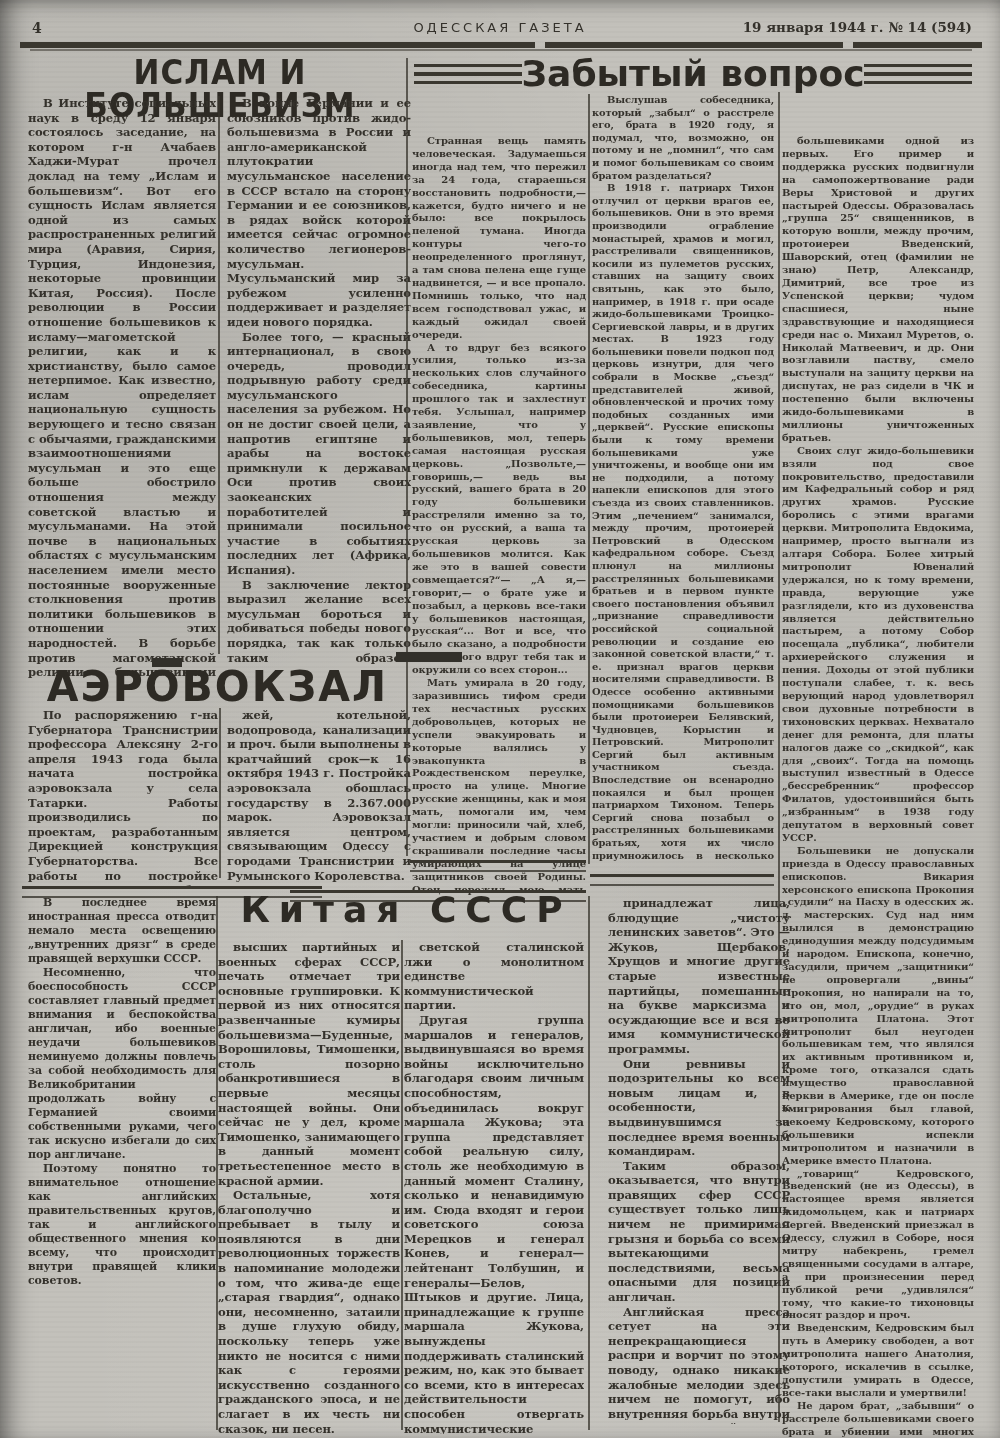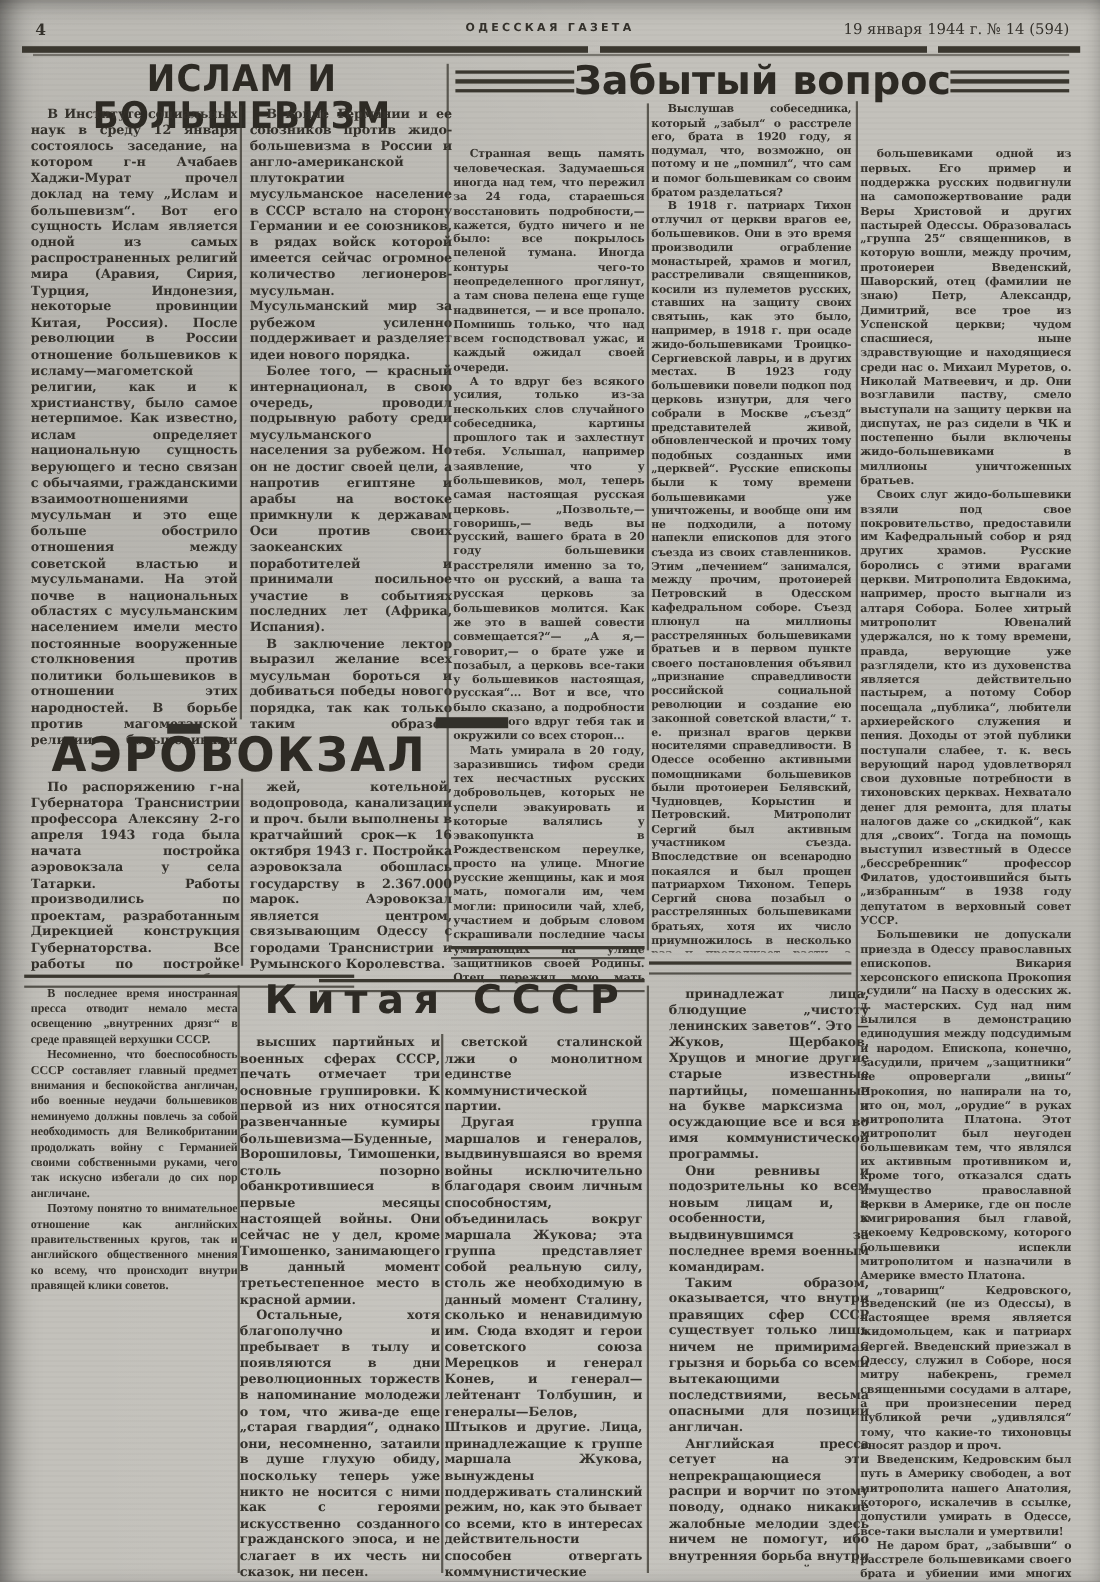--- a/index.html
+++ b/index.html
@@ -13,40 +13,40 @@
       repeating-linear-gradient(0deg, rgba(0,0,0,0.02) 0 2px, transparent 2px 5px);
     box-shadow: inset 22px 0 28px -16px rgba(0,0,0,0.5),
                 inset -8px 0 18px -10px rgba(0,0,0,0.25),
                 inset 0 14px 22px -14px rgba(0,0,0,0.35);
     font-family:"DejaVu Serif", serif;
     color:#34312b;
   }
   .abs{position:absolute;}
   
   .hdr-num{top:20px;left:32px;font-size:14px;font-weight:bold;}
-  .hdr-title{top:20px;left:0;right:0;text-align:center;font-size:10px;font-weight:bold;letter-spacing:3px;font-family:"DejaVu Sans",sans-serif;}
-  .hdr-date{top:19px;right:28px;font-size:13.5px;font-weight:normal;}
+  .hdr-title{top:20px;left:0;right:0;text-align:center;font-size:13px;font-weight:normal;letter-spacing:3px;font-family:"DejaVu Sans",sans-serif;}
+  .hdr-date{top:19px;right:28px;font-size:13.5px;font-weight:bold;}
   .hdr-rule{top:42px;left:20px;width:962px;height:6px;
     background:linear-gradient(90deg,#3a372f 0 53.5%,transparent 53.5% 54.6%,#3a372f 54.6% 85.5%,transparent 85.5% 86.6%,#3a372f 86.6% 100%);}
   .hdr-rule::after{content:"";position:absolute;left:1%;top:7px;width:98%;height:1.5px;background:rgba(58,55,47,.55);}
   
   .hl{font-family:"DejaVu Sans",sans-serif;font-weight:bold;color:#2d2a24;line-height:1;}
   .hl-islam{top:58px;left:30px;width:380px;text-align:center;font-size:31px;letter-spacing:1px;transform:scaleY(1.08);}
   .hl-zab{top:54px;left:414px;width:558px;height:40px;display:flex;align-items:center;}
   .hl-zab .txt{font-size:36px;white-space:nowrap;}
   .lines{flex:1;display:flex;flex-direction:column;gap:5px;}
   .lines span{display:block;height:3px;background:#3a372f;}
   .lines span:nth-child(2){height:4px;}
   .hl-aero{top:666px;left:30px;width:375px;text-align:center;font-size:41px;letter-spacing:2px;transform:scaleY(1.05);}
   .hl-vnutri{top:892px;left:228px;width:356px;text-align:center;font-size:36px;letter-spacing:9px;}
   
   .col{overflow:hidden;text-align:justify;font-weight:bold;}
   .col p{margin:0;text-indent:15px;}
   .f-lg{font-size:11.6px;line-height:14.6px;letter-spacing:-0.1px;}
-  .f-md{font-size:11px;line-height:14px;letter-spacing:-0.1px;font-family:Liberation Serif, serif;}
+  .f-md{font-size:11px;line-height:14px;letter-spacing:-0.1px;}
   .f-sm{font-size:10px;line-height:12.9px;letter-spacing:-0.1px;}
   .f-xs{font-size:9.9px;line-height:12.6px;letter-spacing:-0.15px;}
   
   .vrule{width:2px;background:rgba(56,53,45,.75);}
   .hrule2{height:7px;border-top:3px solid #3a372f;border-bottom:2px solid rgba(58,55,47,.8);}
   .bar{background:#32302a;}
 </style>
 </head>
 <body>
 

